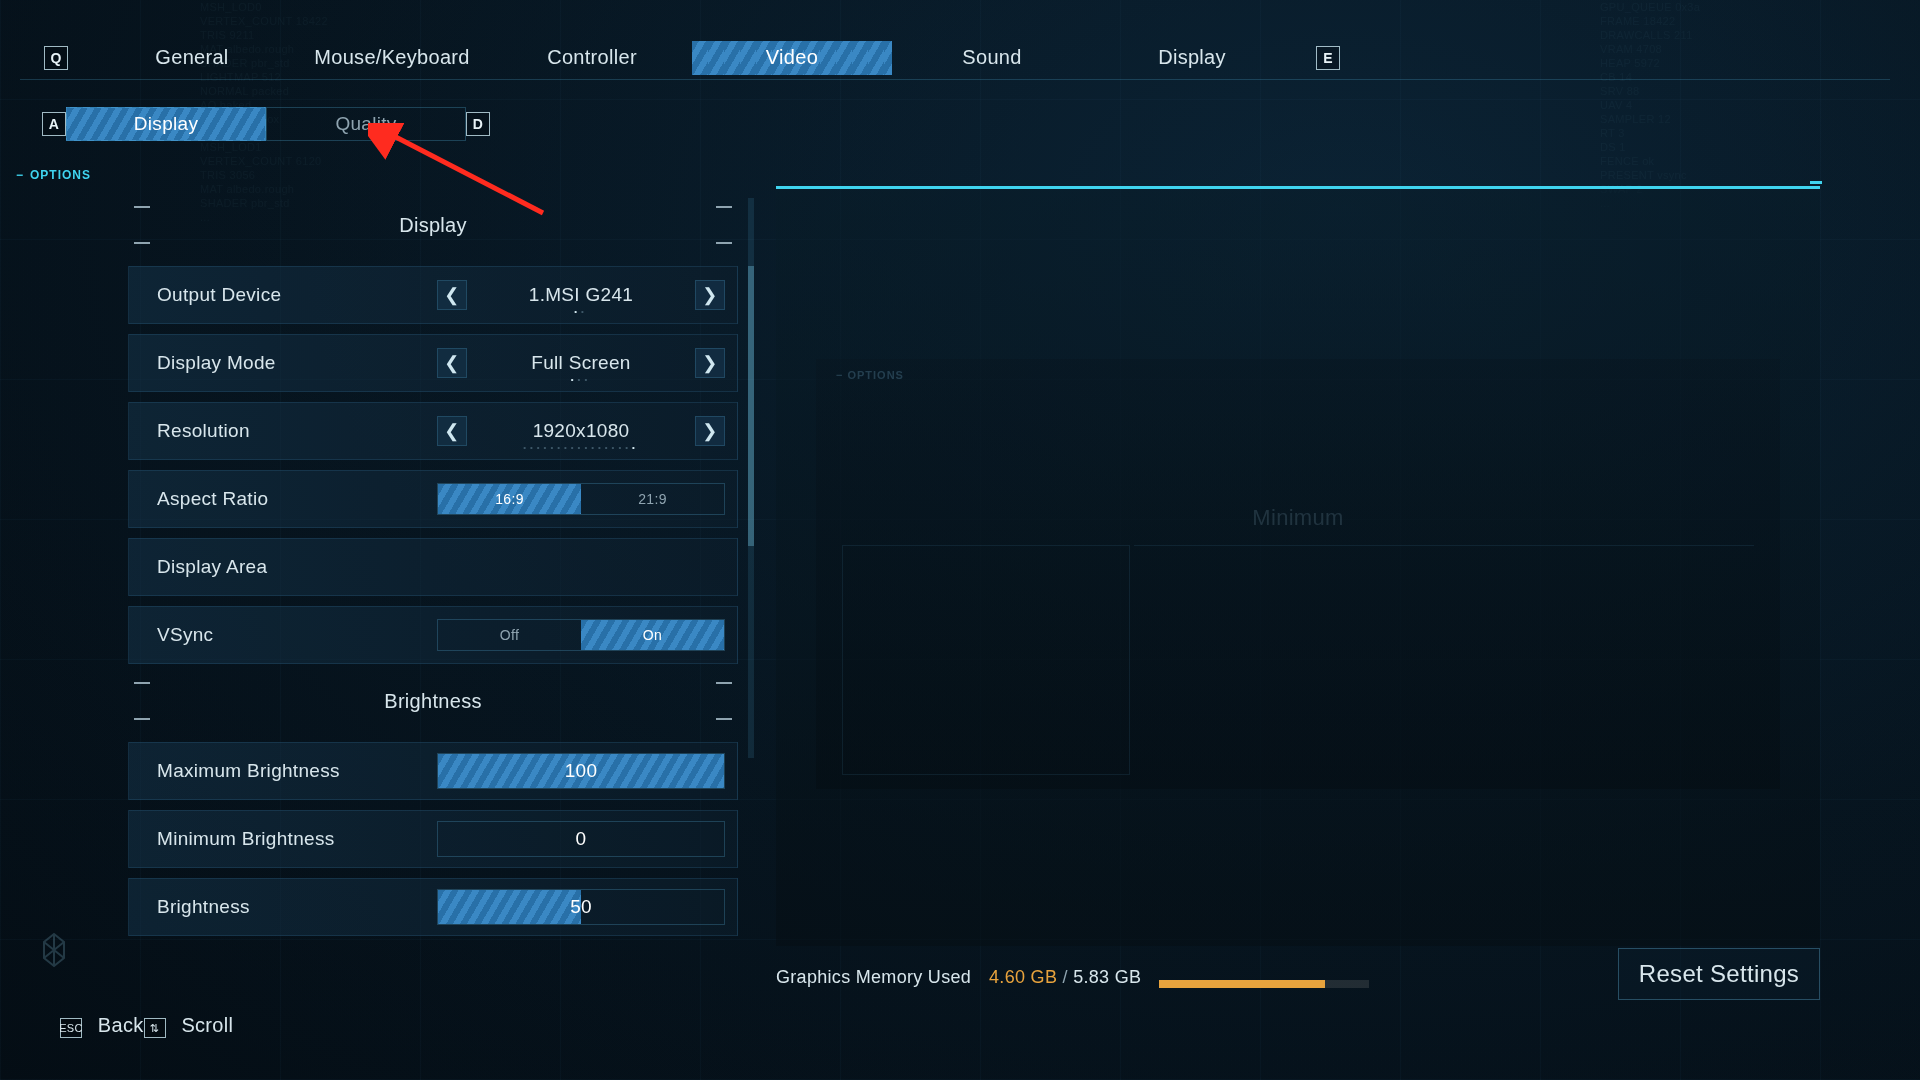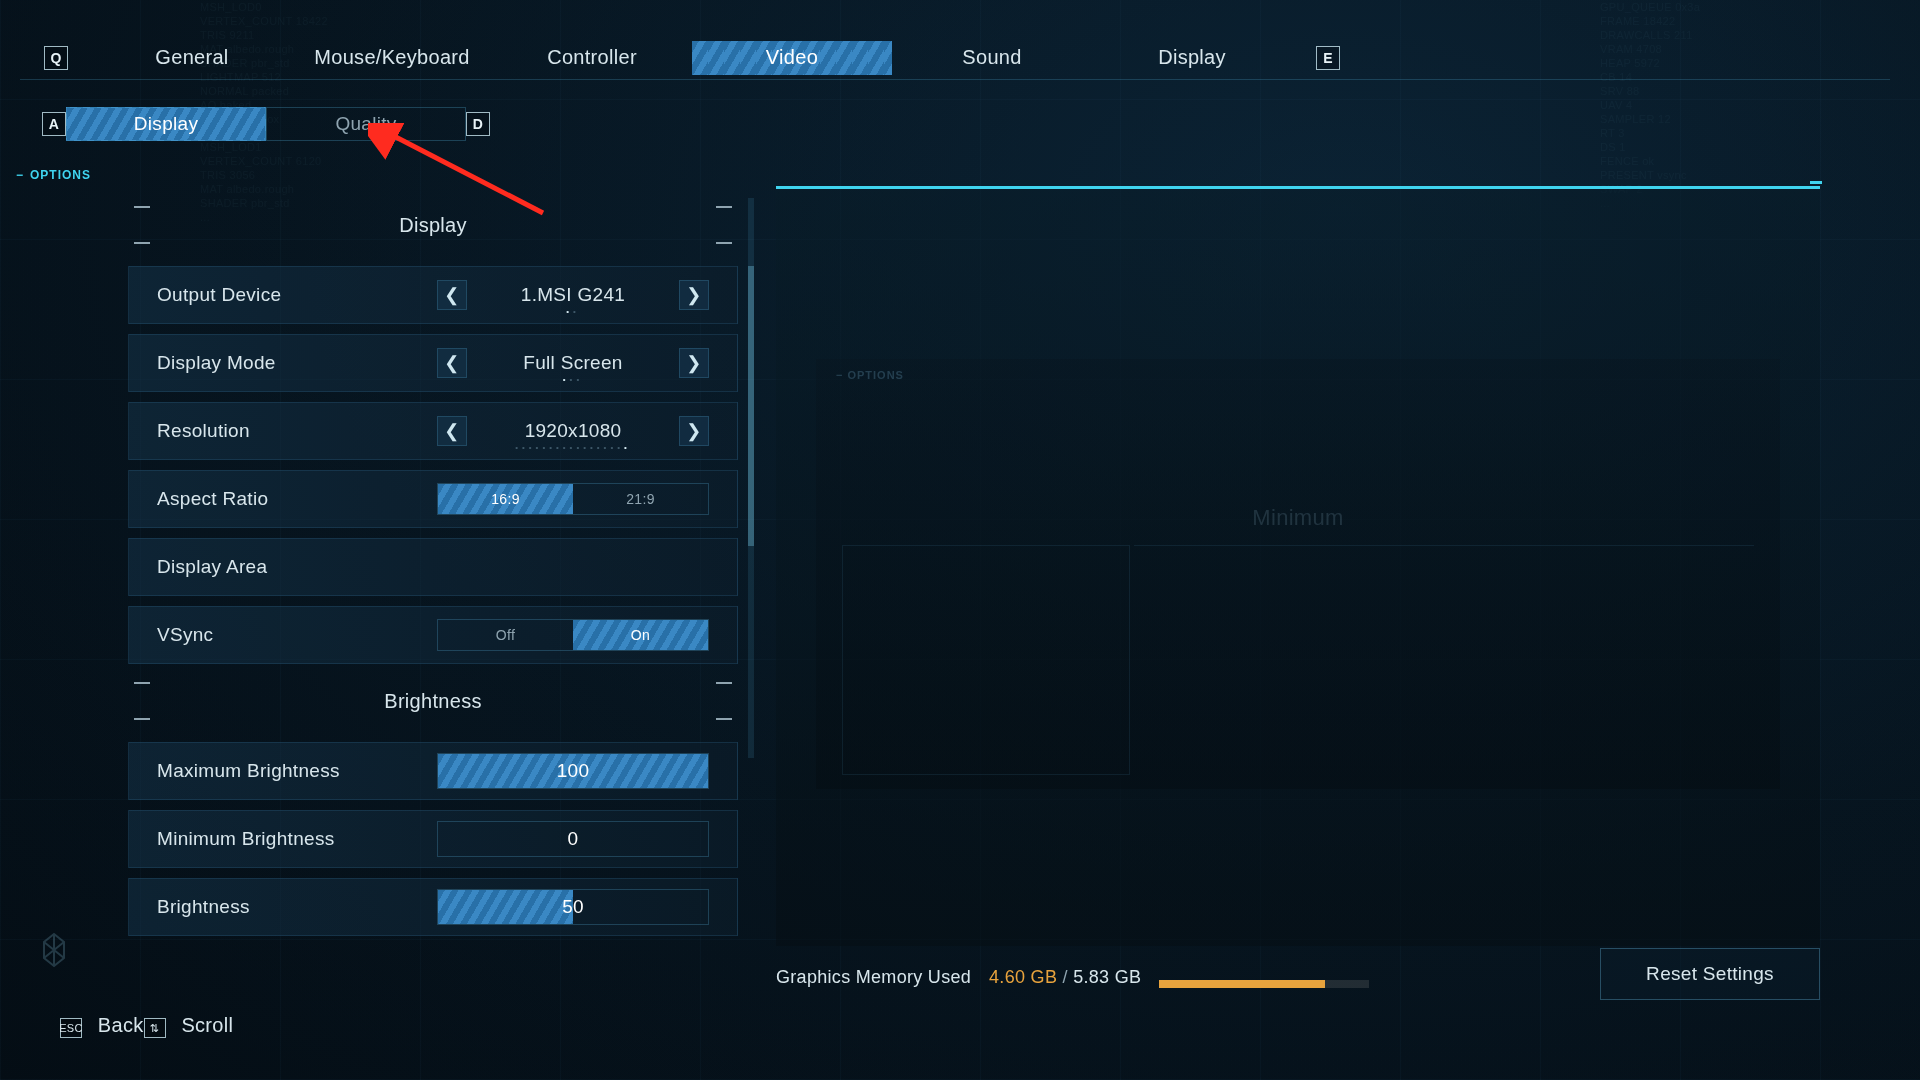--- a/index.html
+++ b/index.html
@@ -87,21 +87,21 @@
     font-size:20px;color:var(--text);position:relative;margin-bottom:14px;
   }
   .section .dash{position:absolute;width:16px;height:2px;background:var(--text-dim);}
   .section .dash.tl{left:6px;top:8px;} .section .dash.bl{left:6px;bottom:8px;}
   .section .dash.tr{right:6px;top:8px;} .section .dash.br{right:6px;bottom:8px;}
 
   .row{
     height:58px;margin-bottom:10px;display:flex;align-items:center;
     background:linear-gradient(90deg,rgba(20,50,72,.55),rgba(12,30,44,.55));
     border:1px solid rgba(50,110,150,.25);
-    padding:0 28px 0 28px;
+    padding:0 12px 0 28px;
   }
   .row .label{flex:0 0 280px;font-size:19px;}
   .row .picker{flex:1;display:flex;align-items:center;gap:0;}
   .arrow{
     width:30px;height:30px;background:rgba(18,45,66,.9);
     display:flex;align-items:center;justify-content:center;
     font-size:18px;color:#cfe7f0;cursor:pointer;border:1px solid rgba(80,160,200,.25);
   }
   .picker .value{
     flex:1;text-align:center;font-size:19px;position:relative;
@@ -139,23 +139,23 @@
     position:absolute;left:776px;bottom:92px;height:30px;display:flex;align-items:flex-end;gap:18px;
     font-size:18px;
   }
   .gpu .bar{width:210px;height:8px;background:rgba(120,120,120,.25);position:relative;}
   .gpu .bar .f{position:absolute;left:0;top:0;bottom:0;background:var(--orange);}
   .gpu .used{color:var(--orange);}
   .gpu .sep{color:var(--text-dim);}
   .gpu .total{color:var(--text);}
 
   .reset{
-    position:absolute;right:100px;bottom:80px;width:220px;height:52px;
+    position:absolute;right:100px;bottom:80px;width:202px;height:52px;
     border:1px solid rgba(100,180,220,.35);display:flex;align-items:center;justify-content:center;
-    font-size:19px;cursor:pointer;background:rgba(10,30,45,.4);margin-top:8px;
+    font-size:24px;cursor:pointer;background:rgba(10,30,45,.4);margin-top:8px;
   }
 
   .footer{
     position:absolute;left:60px;bottom:42px;display:flex;align-items:flex-start;font-size:20px;
   }
   .footer .key{width:22px;height:20px;border:1px solid rgba(200,230,240,.8);font-size:11px;display:inline-flex;align-items:center;justify-content:center;margin-right:10px;background:rgba(0,0,0,.2);}
 
   .logo{
     position:absolute;left:34px;bottom:110px;width:40px;height:40px;opacity:.25;
     display:flex;align-items:center;justify-content:center;

